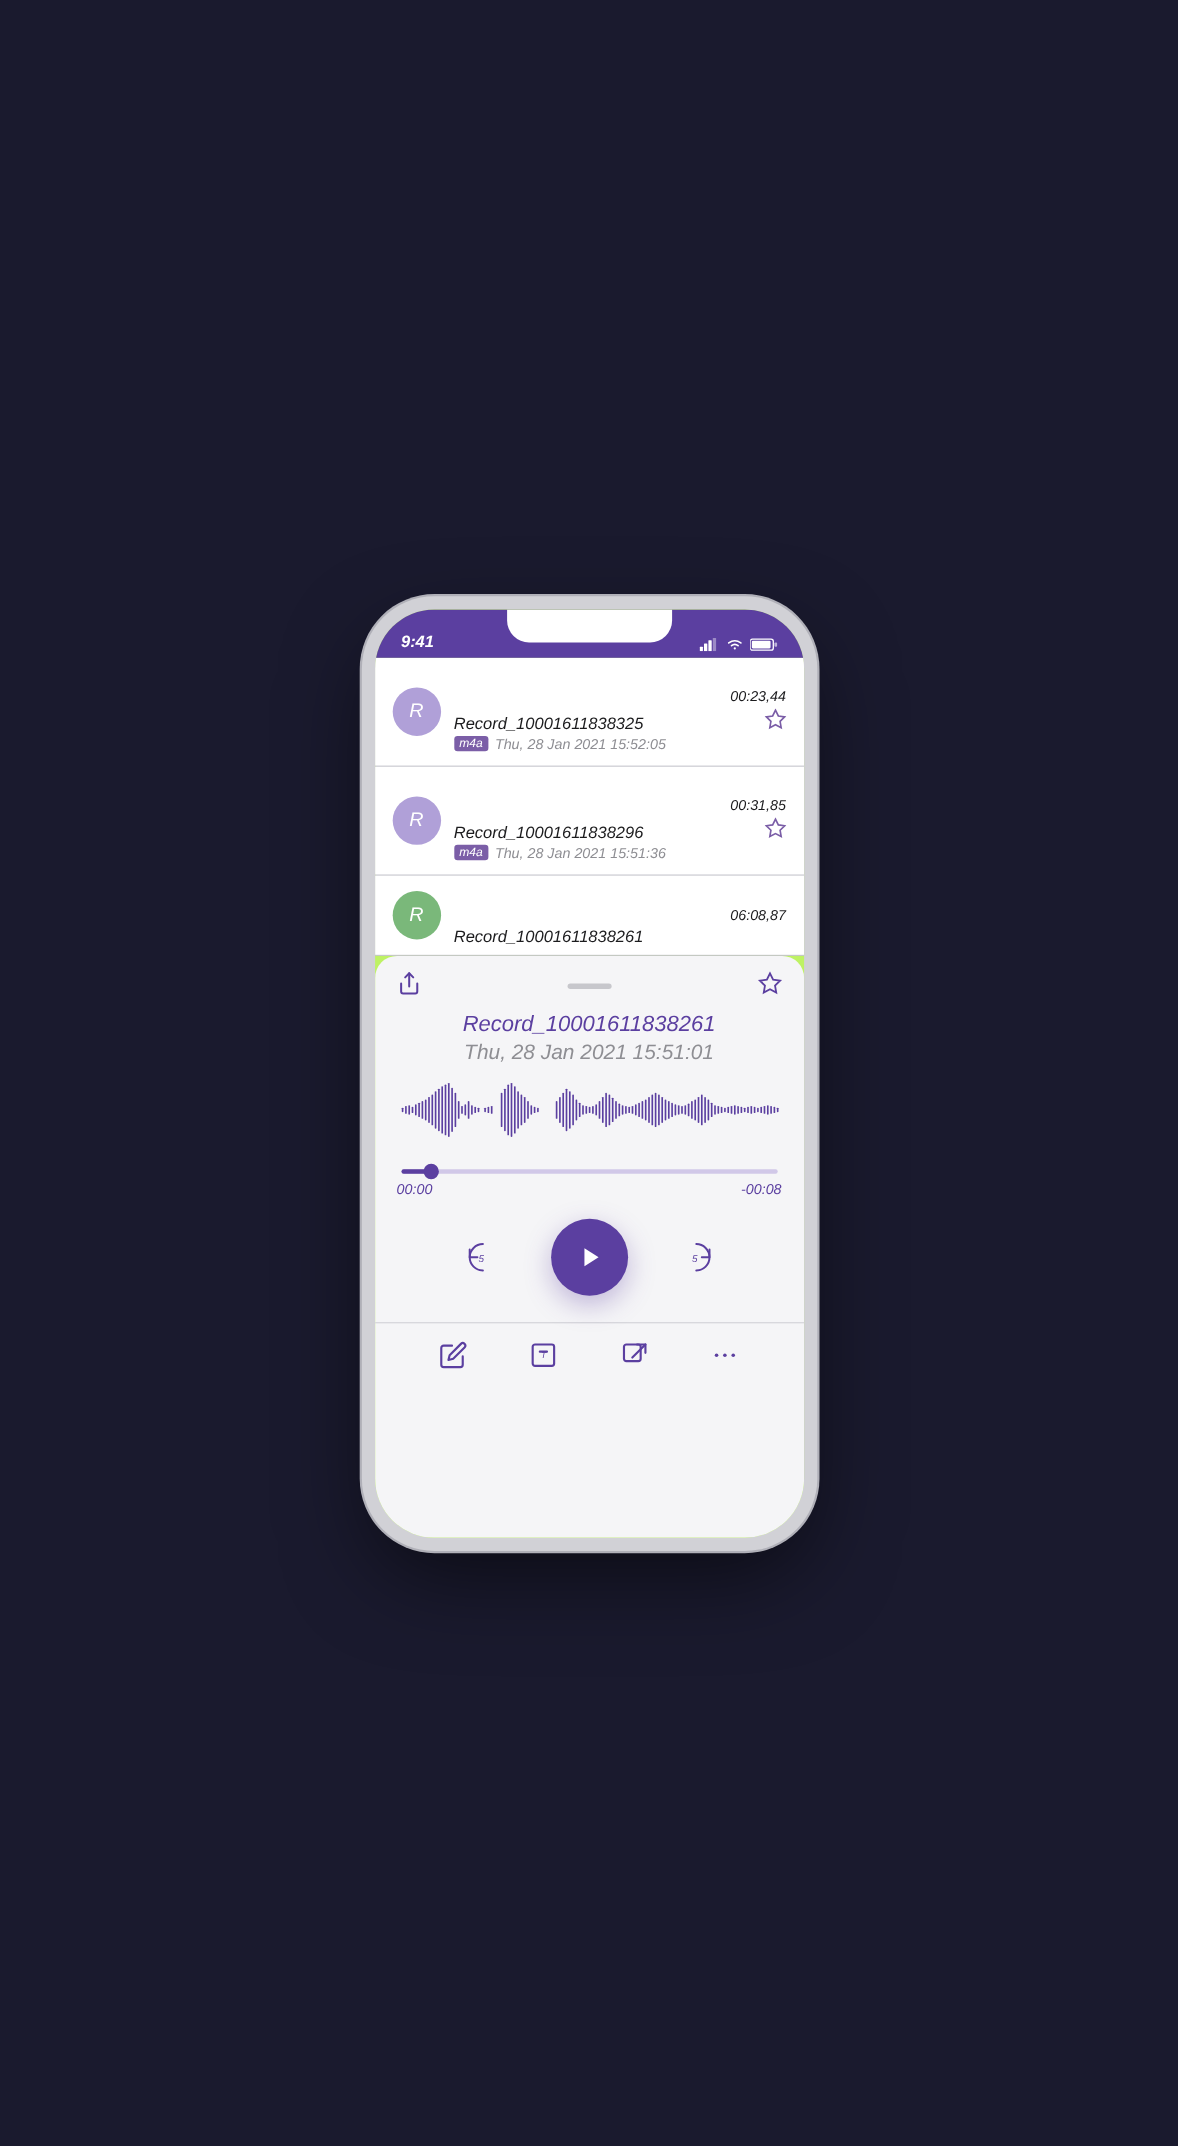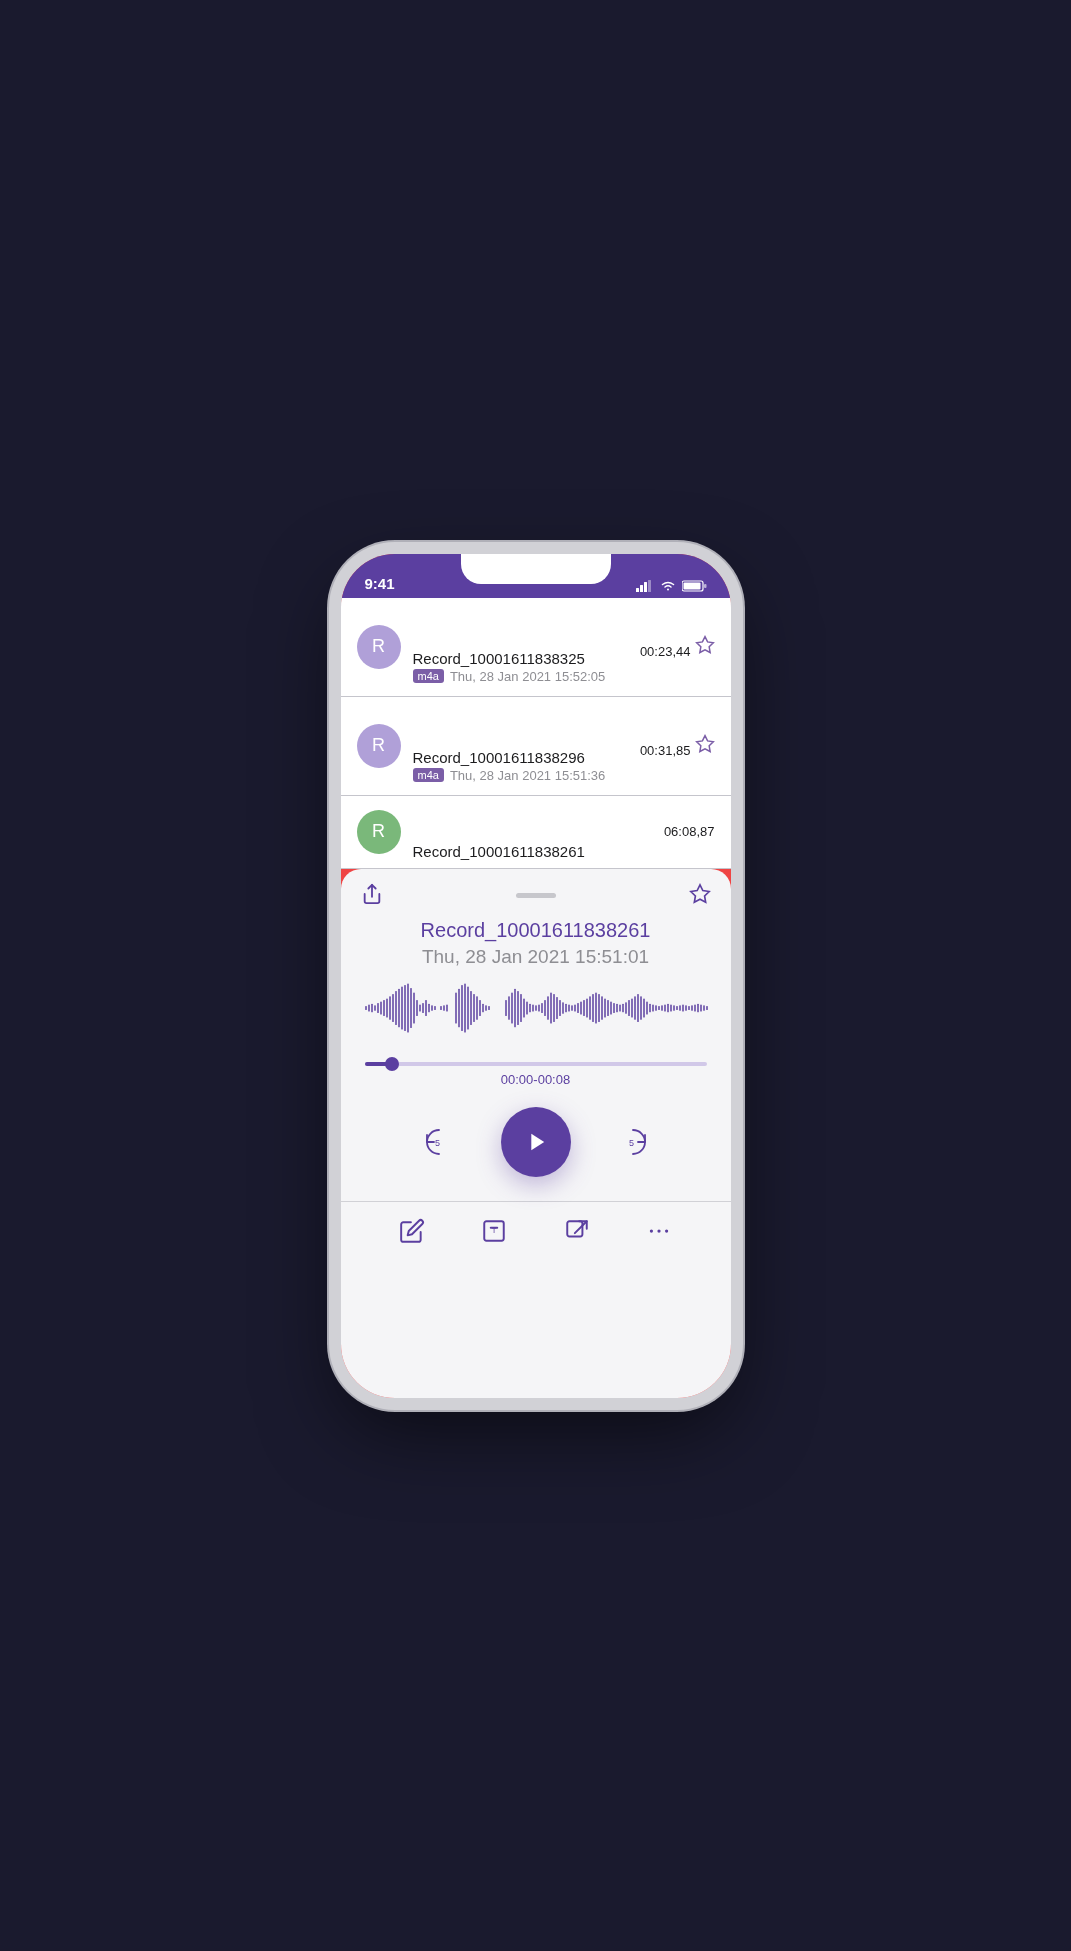--- a/index.html
+++ b/index.html
@@ -8,25 +8,26 @@
       display: flex;
       justify-content: center;
       align-items: center;
       min-height: 100vh;
       font-family: -apple-system, BlinkMacSystemFont, 'Helvetica Neue', sans-serif;
     }
 
     .phone-frame {
       width: 390px;
       height: 844px;
-      background: #ef4444;
+      background: #bef264;
       border-radius: 54px;
       box-shadow: 0 0 0 12px #d1d1d6, 0 0 0 14px #b0b0b8, 0 30px 80px rgba(0,0,0,0.6);
       position: relative;
       overflow: hidden;
+      font-style: italic;
     }
 
     
     .notch {
       position: absolute;
       top: 0;
       left: 50%;
       transform: translateX(-50%);
       width: 150px;
       height: 30px;
@@ -162,21 +163,21 @@
       padding: 1px 5px;
       border-radius: 3px;
     }
     .record-date {
       color: #8e8e93;
       font-size: 13px;
     }
 
     .record-right {
       display: flex;
-      flex-direction: row;
+      flex-direction: column;
       align-items: flex-end;
       gap: 4px;
     }
     .record-duration {
       font-size: 13px;
       color: #1c1c1e;
     }
     .record-star svg {
       stroke: #7b5ea7;
       fill: none;
@@ -260,21 +261,21 @@
       background: #5b3fa0;
       border-radius: 50%;
       position: absolute;
       top: 50%;
       left: 8%;
       transform: translate(-50%, -50%);
     }
 
     .time-row {
       display: flex;
-      justify-content: center;
+      justify-content: space-between;
       margin-bottom: 20px;
     }
     .time-current {
       color: #5b3fa0;
       font-size: 13px;
     }
     .time-remaining {
       color: #5b3fa0;
       font-size: 13px;
     }

